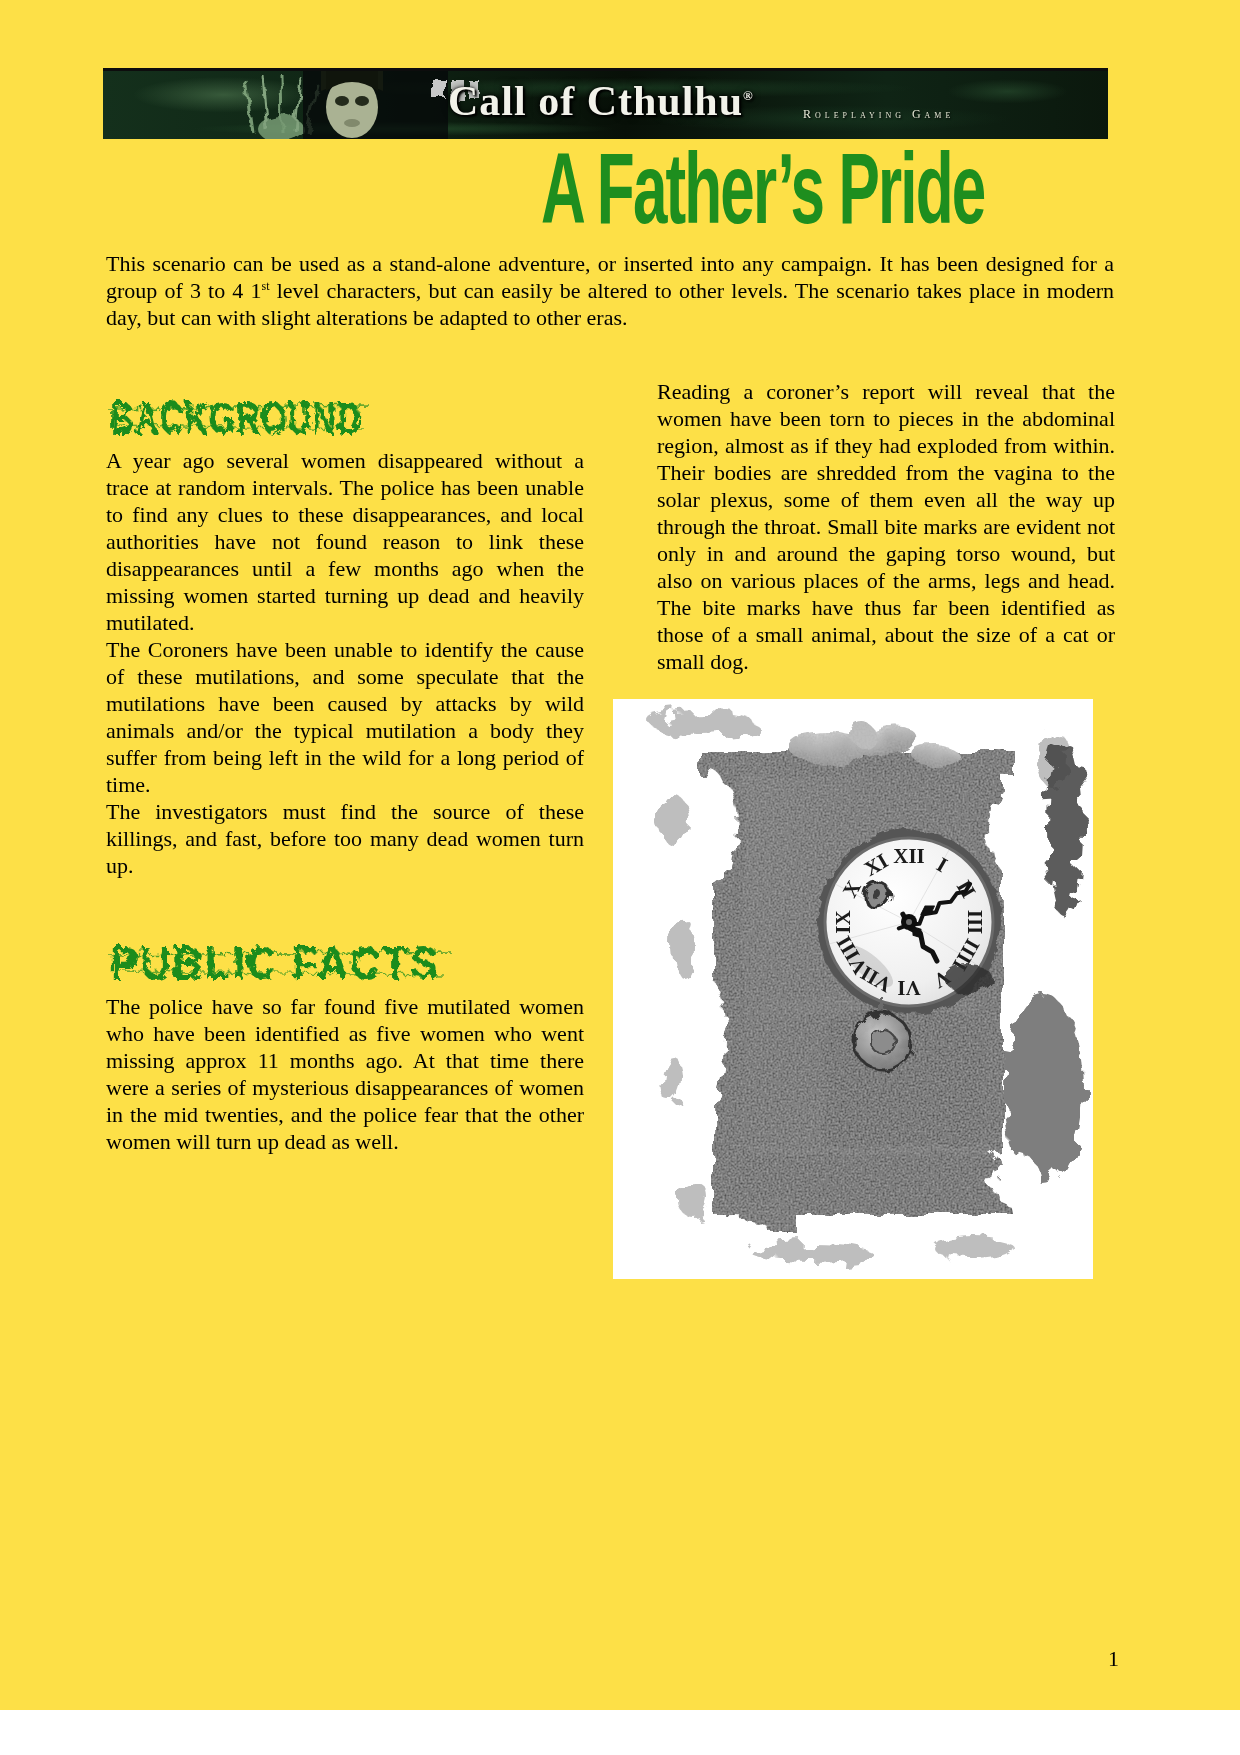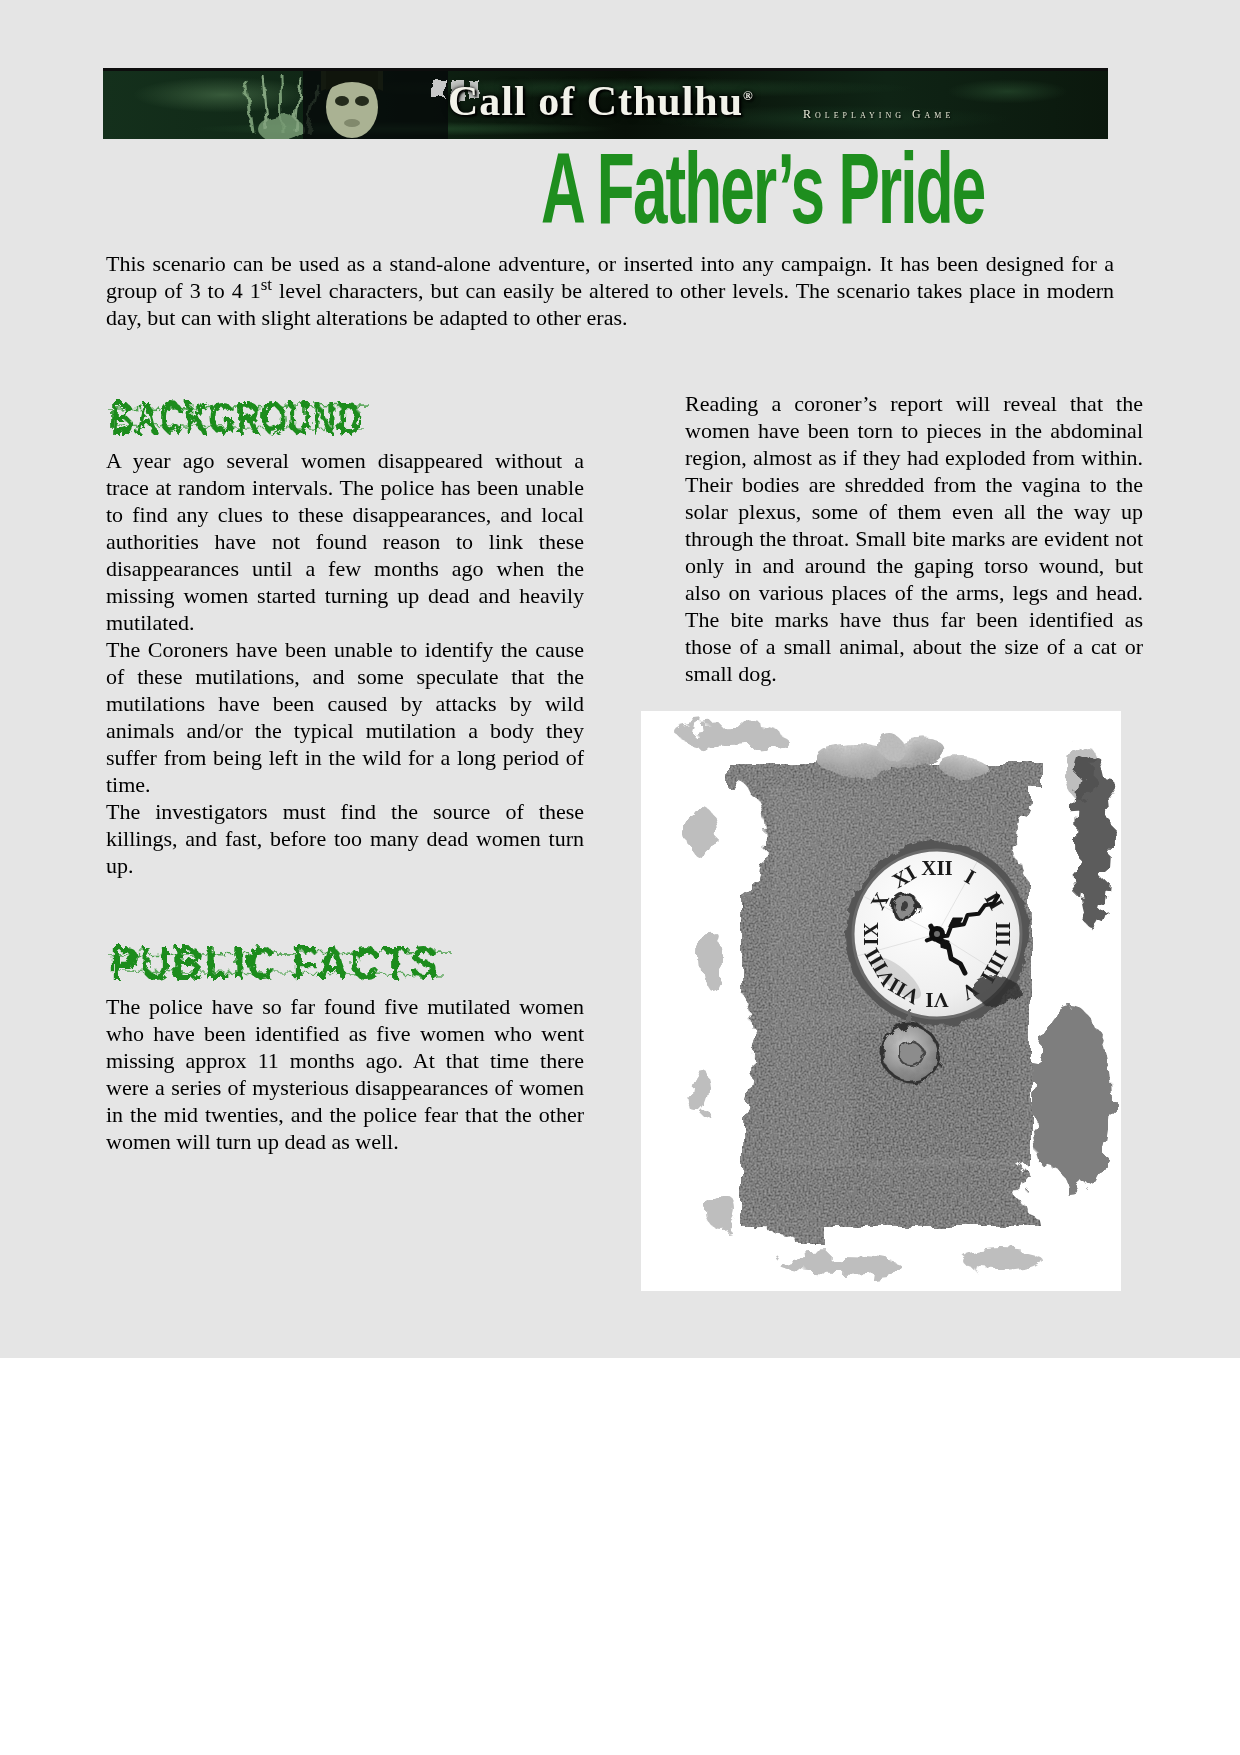--- a/index.html
+++ b/index.html
@@ -1,16 +1,16 @@
 <!DOCTYPE html>
 <html><head>
 <meta charset="utf-8">
 <style>
   html,body{margin:0;padding:0;background:#fff;}
-  .page{position:relative;width:1240px;height:1358px;background:#e5e5e5;overflow:hidden;
+  .page{position:relative;width:1240px;height:1710px;background:#fde047;overflow:hidden;
         font-family:"Liberation Serif",serif;color:#000;}
 
   
   .banner{position:absolute;left:103px;top:68px;width:1005px;height:68px;
     border-top:3px solid #0d0d0d;
     background-color:#0a140c;
     background-image:
       radial-gradient(closest-side at 12% 35%, rgba(86,128,86,.55), transparent 75%),
       radial-gradient(closest-side at 30% 85%, rgba(46,98,56,.55), transparent 70%),
       radial-gradient(closest-side at 52% 25%, rgba(34,76,44,.6), transparent 60%),
@@ -29,23 +29,23 @@
   
   .title-wrap{position:absolute;left:0;top:138px;width:1120px;text-align:right;}
   .title-wrap .t{display:inline-block;font-family:"Liberation Sans",sans-serif;font-weight:bold;
     font-size:100px;line-height:100px;color:#1e8e1e;letter-spacing:-3px;
     transform:scaleX(.62);transform-origin:center;white-space:nowrap;}
 
   
   .bodytext{font-size:22px;line-height:27px;text-align:justify;}
   .bodytext p{margin:0;}
   .intro{position:absolute;left:106px;top:250px;width:1008px;}
-  .intro sup{font-size:17px;line-height:0;vertical-align:super;}
+  .intro sup{font-size:12px;line-height:0;vertical-align:super;}
   .col-left{position:absolute;left:106px;top:354px;width:478px;}
-  .col-right{position:absolute;left:657px;top:354px;width:458px;margin-left:28px;}
+  .col-right{position:absolute;left:657px;top:342px;width:458px;}
   .col-right .first-para{margin-top:36px;}
 
   
   .grunge-heading{display:block;}
   .gh-text{font-family:"Liberation Sans",sans-serif;font-weight:bold;font-size:46px;
     fill:#1e8c1e;letter-spacing:2px;}
   .gh-bg{margin-top:31px;}
   .gh-pf{margin-top:50px;}
   .gh-gs{margin-top:38px;margin-left:-12px;}
 

